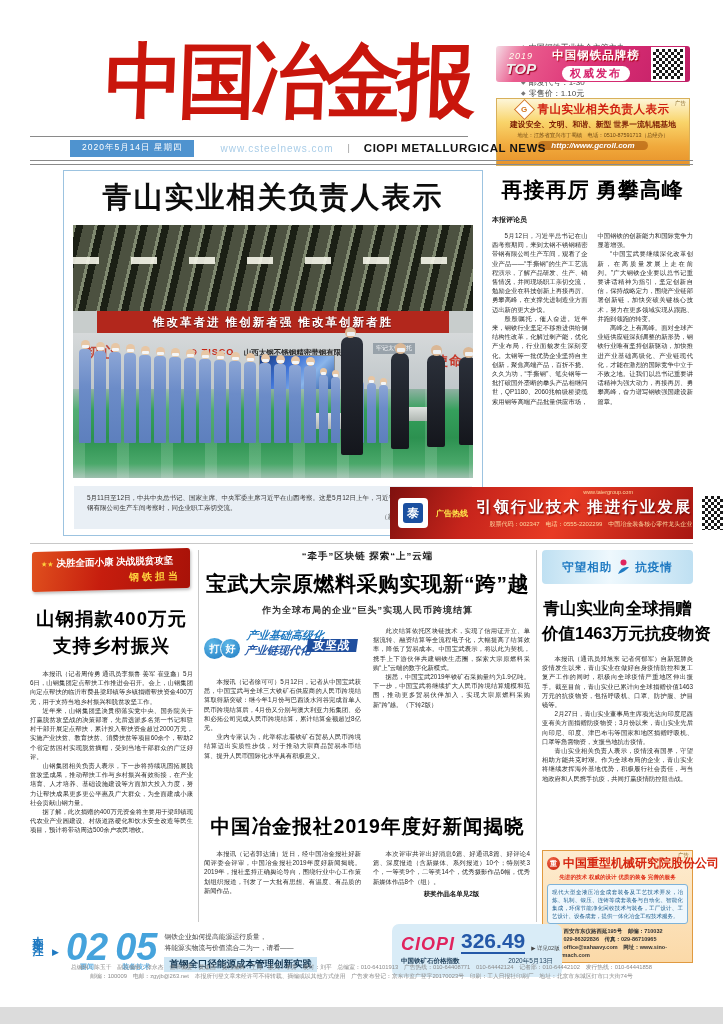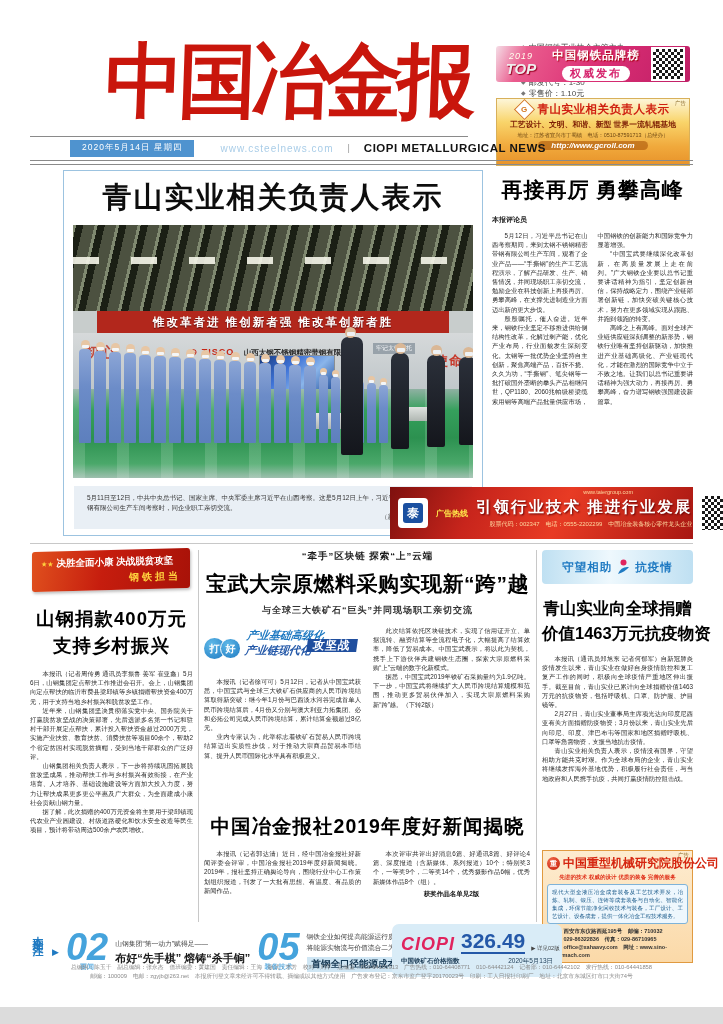--- a/index.html
+++ b/index.html
@@ -217,21 +217,21 @@
   </div>
 
   <div class="abs gcroll-ad">
     <span class="ad-tag">广告</span>
     <div class="gc-row1">
       <span class="gc-logo">
           <span>G</span>
         </span>
       <span class="gc-name">青山实业相关负责人表示</span>
     </div>
-    <div class="gc-slogan">工艺设计、文明、和谐、新型 世界一流轧辊基地</div>
+    <div class="gc-slogan">建设安全、文明、和谐、新型 世界一流轧辊基地</div>
     <div class="gc-contact">地址：江苏省宜兴市丁蜀镇　电话：0510-87591713（总经办）</div>
     <a class="gc-site" href="#">http://www.gcroll.com</a>
   </div>
 
   <div class="abs rule-top"></div>
   <div class="abs datebar">
     <span class="date-box">2020年5月14日 星期四</span>
     <a class="site" href="#">www.csteelnews.com</a>
     <span class="bar-sep">|</span>
     <span class="en-name">CIOPI METALLURGICAL NEWS</span>
@@ -338,21 +338,21 @@
         <p>本报讯（记者周传勇 通讯员李振鲁 姜军 崔亚鑫）5月6日，山钢集团定点帮扶工作推进会召开。会上，山钢集团向定点帮扶的临沂市费县梁邱镇等乡镇捐赠帮扶资金400万元，用于支持当地乡村振兴和脱贫攻坚工作。</p>
         <p>近年来，山钢集团坚决贯彻落实党中央、国务院关于打赢脱贫攻坚战的决策部署，先后选派多名第一书记和驻村干部开展定点帮扶，累计投入帮扶资金超过2000万元，实施产业扶贫、教育扶贫、消费扶贫等项目60余个，帮助2个省定贫困村实现脱贫摘帽，受到当地干部群众的广泛好评。</p>
         <p>山钢集团相关负责人表示，下一步将持续巩固拓展脱贫攻坚成果，推动帮扶工作与乡村振兴有效衔接，在产业培育、人才培养、基础设施建设等方面加大投入力度，努力让帮扶成果更多更公平惠及广大群众，为全面建成小康社会贡献山钢力量。</p>
         <p>据了解，此次捐赠的400万元资金将主要用于梁邱镇现代农业产业园建设、村级道路硬化和饮水安全改造等民生项目，预计将带动周边500余户农民增收。</p>
       </div>
   </div>
 
   <div class="abs col-mid">
     <div class="mid-kicker">“牵手”区块链  探索“上”云端</div>
     <div class="mid-headline">宝武大宗原燃料采购实现新“跨”越</div>
-    <div class="mid-subhead">与全球三大铁矿石“巨头”并同现场职工亲切交流</div>
+    <div class="mid-subhead">作为全球布局的企业“巨头”实现人民币跨境结算</div>
     <div class="two-col mid-cols">
       <div class="body-col">
         <div class="mid-graphic">
           <span class="mg-circle mg-c1">打</span>
           <span class="mg-circle mg-c2">好</span>
           <div class="mg-lines">
             <div>产业基础高级化</div>
             <div>产业链现代化</div>
           </div>
           <span class="mg-box">攻坚战</span>
@@ -417,24 +417,20 @@
     </div>
   </div>
 
   <div class="abs focus">
     <div class="focus-label">本期关注</div>
     <div class="focus-arrow">▶</div>
     <div class="focus-item">
       <div class="focus-num">02</div>
       <div class="focus-tag">要闻</div>
     </div>
-    <div class="focus-text">
-      <div class="ft-l1">山钢集团“第一动力”赋得足——</div>
-      <div class="ft-l2">布好“先手棋”  熔铸“杀手锏”</div>
-    </div>
     <div class="focus-item">
       <div class="focus-num">05</div>
       <div class="focus-tag">装备技术</div>
     </div>
     <div class="focus-text">
       <div class="ft-l1">钢铁企业如何提高能源运行质量，</div>
       <div class="ft-l2b">将能源实物流与价值流合二为一，请看——</div>
       <span class="ft-l3">首钢全口径能源成本管理创新实践</span>
     </div>
   </div>

